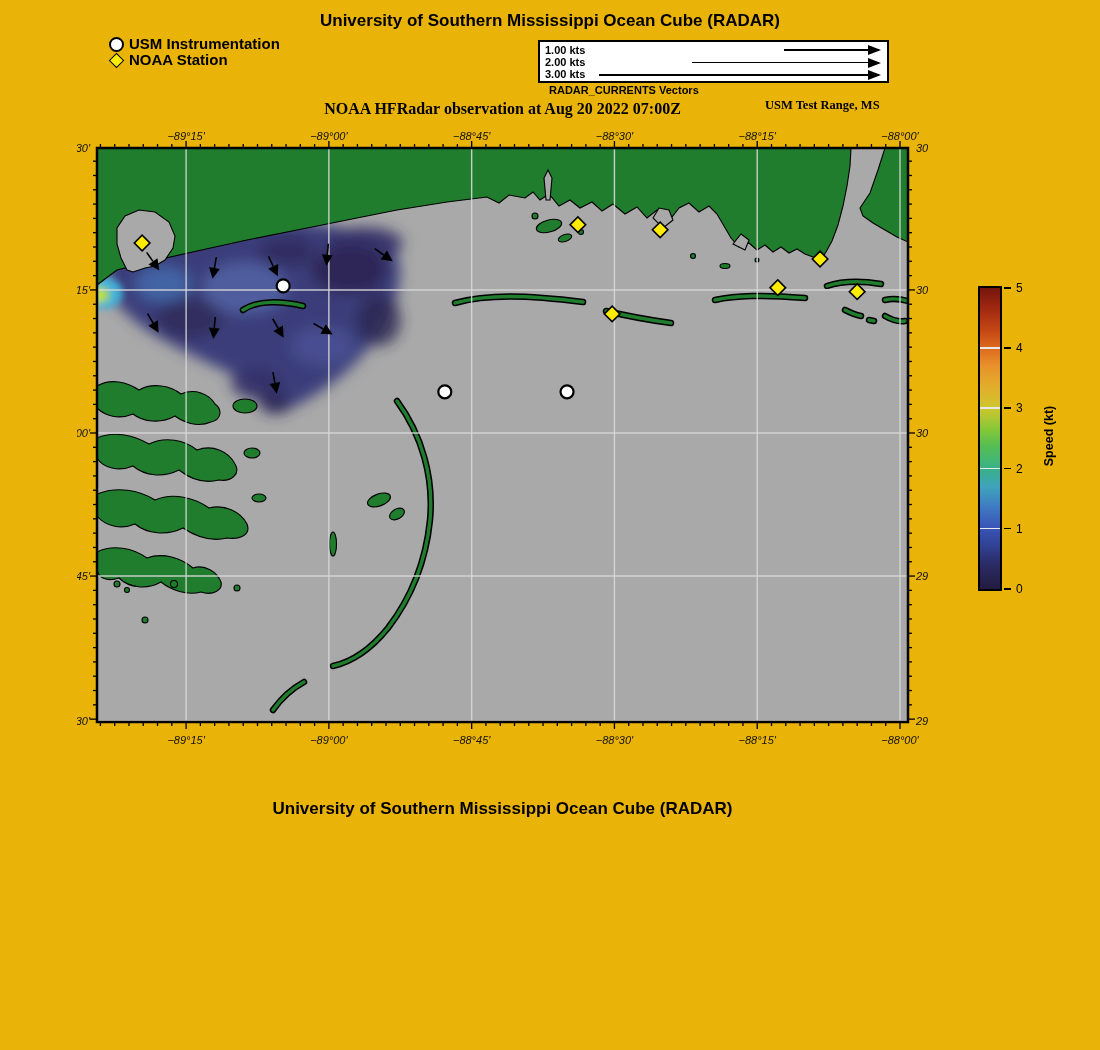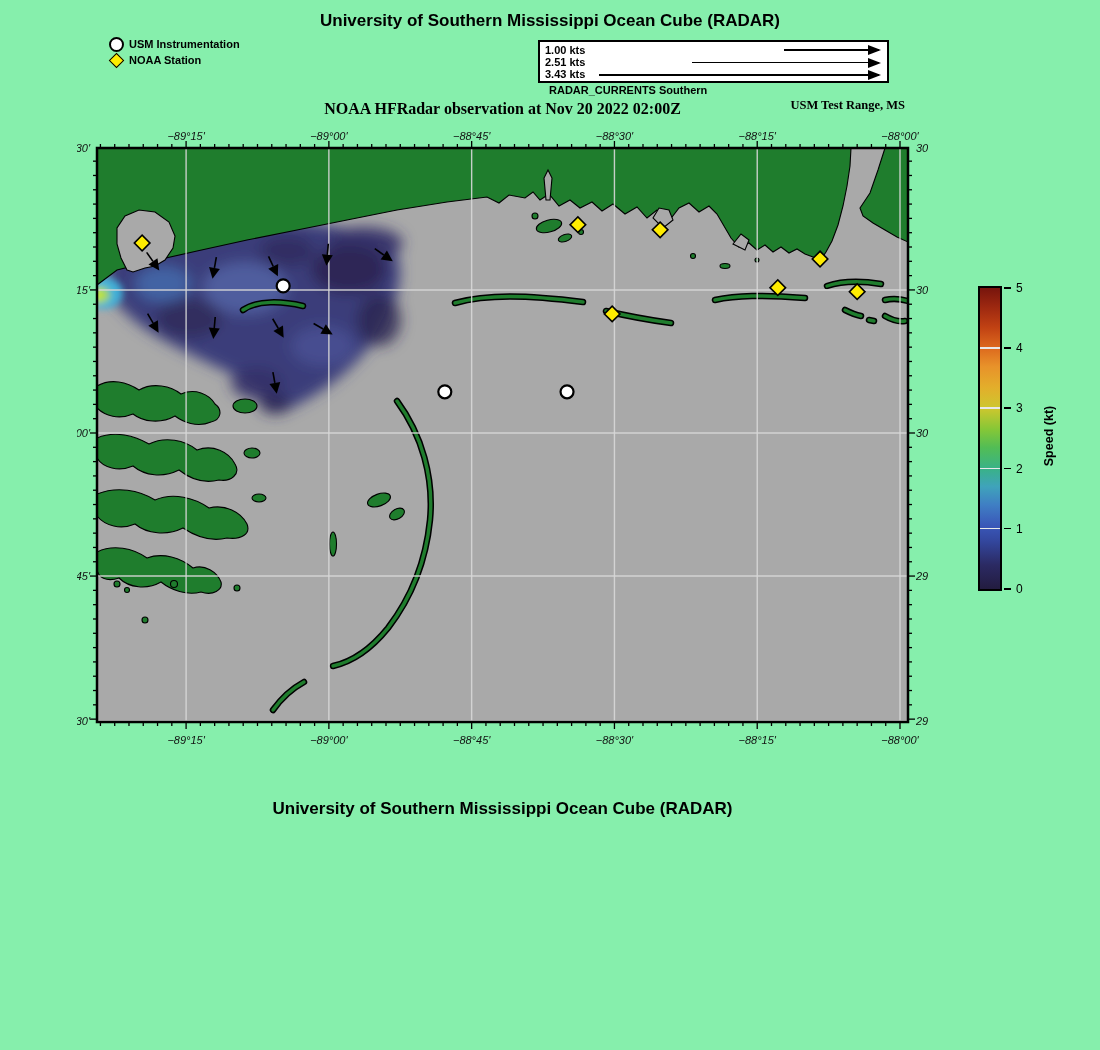--- a/index.html
+++ b/index.html
@@ -1,37 +1,37 @@
 <!DOCTYPE html>
 <html><head>
 <meta charset="utf-8">
 <style>
   html,body{margin:0;padding:0;background:#ffffff;}
-  #figure{position:relative;width:1100px;height:1050px;background:#86efac;overflow:hidden;
+  #figure{position:relative;width:1100px;height:1050px;background:#eab308;overflow:hidden;
           font-family:"Liberation Sans", sans-serif;color:#000;}
   .abs{position:absolute;}
   #main-title{left:0;top:11px;width:1100px;text-align:center;font-size:17px;font-weight:bold;}
   #bottom-title{left:97px;top:799px;width:811px;text-align:center;font-size:17px;font-weight:bold;}
   
   #legend{left:109px;top:36px;}
   .legend-row{display:flex;align-items:center;height:16px;}
   .legend-circle{width:11px;height:11px;border:2px solid #000;border-radius:50%;background:#fff;margin-right:5px;}
   .legend-diamond{width:9px;height:9px;border:1.6px solid #000;background:#ffec00;transform:rotate(45deg);margin:0 7px 0 2px;}
-  .legend-label{font-size:11px;font-weight:bold;line-height:16px;}
+  .legend-label{font-size:15px;font-weight:bold;line-height:16px;}
   
   #vector-key{left:538px;top:40px;width:347px;height:39px;border:2.5px solid #000;background:#fff;}
   .vk-label{position:absolute;left:5px;font-size:11px;font-weight:bold;line-height:12px;}
   .vk-arrow{position:absolute;right:8px;height:1.6px;background:#000;}
   .vk-head{position:absolute;right:-2px;top:-4px;width:0;height:0;border-left:13px solid #000;
            border-top:5px solid transparent;border-bottom:5px solid transparent;}
   #vector-key-caption{left:549px;top:84px;font-size:11px;font-weight:bold;}
   
   #subtitle{left:97px;top:100px;width:811px;text-align:center;font-size:16px;font-weight:bold;
             font-family:"Liberation Serif", serif;}
-  #region-label{left:765px;top:98px;width:140px;text-align:right;font-size:12.5px;font-weight:bold;
+  #region-label{left:765px;top:98px;width:140px;text-align:left;font-size:12.5px;font-weight:bold;
             font-family:"Liberation Serif", serif;}
   
   #map-wrap{left:77px;top:118px;width:851px;height:634px;font-style:italic;}
   
   #colorbar{left:978px;top:286px;width:20px;height:301px;border:2px solid #000;}
   .cb-inner-line{position:absolute;left:0;width:100%;height:1.6px;background:#e8e8e8;}
   .cb-tick{position:absolute;left:24px;width:7px;height:1.6px;background:#000;}
   .cb-tick-label{position:absolute;left:36px;font-size:12px;line-height:14px;}
   #colorbar-label{left:999px;top:429px;width:100px;text-align:center;font-size:12.5px;font-weight:bold;
                   transform:rotate(-90deg);}
@@ -50,35 +50,35 @@
       <span class="legend-label">USM Instrumentation</span>
     </div>
     <div class="legend-row">
       <span class="legend-diamond"></span>
       <span class="legend-label">NOAA Station</span>
     </div>
   </div>
 
   <div class="abs" id="vector-key">
     <span class="vk-label" style="top:2px">1.00 kts</span>
-    <span class="vk-label" style="top:14px">2.51 kts</span>
-    <span class="vk-label" style="top:26px">3.43 kts</span>
+    <span class="vk-label" style="top:14px">2.00 kts</span>
+    <span class="vk-label" style="top:26px">3.00 kts</span>
     <span class="vk-arrow" id="vk-arrow-0" style="top: 7px; width: 95px;">
         <span class="vk-head"></span>
       </span>
     <span class="vk-arrow" id="vk-arrow-1" style="top: 19.5px; width: 187px;">
         <span class="vk-head"></span>
       </span>
     <span class="vk-arrow" id="vk-arrow-2" style="top: 32px; width: 280px;">
         <span class="vk-head"></span>
       </span>
   </div>
-  <div class="abs" id="vector-key-caption">RADAR_CURRENTS Southern</div>
-
-  <div class="abs" id="subtitle">NOAA HFRadar observation at Nov 20 2022 02:00Z</div>
+  <div class="abs" id="vector-key-caption">RADAR_CURRENTS Vectors</div>
+
+  <div class="abs" id="subtitle">NOAA HFRadar observation at Aug 20 2022 07:00Z</div>
   <div class="abs" id="region-label">USM Test Range, MS</div>
 
   <div class="abs" id="map-wrap">
     <svg id="map-svg" width="851" height="634" viewBox="0 0 851 634">
       <defs>
         <filter id="blobBlur" x="-30%" y="-30%" width="160%" height="160%">
             <feGaussianBlur stdDeviation="7"></feGaussianBlur>
           </filter>
         <filter id="spotBlur" x="-60%" y="-60%" width="220%" height="220%">
             <feGaussianBlur stdDeviation="3.5"></feGaussianBlur>

